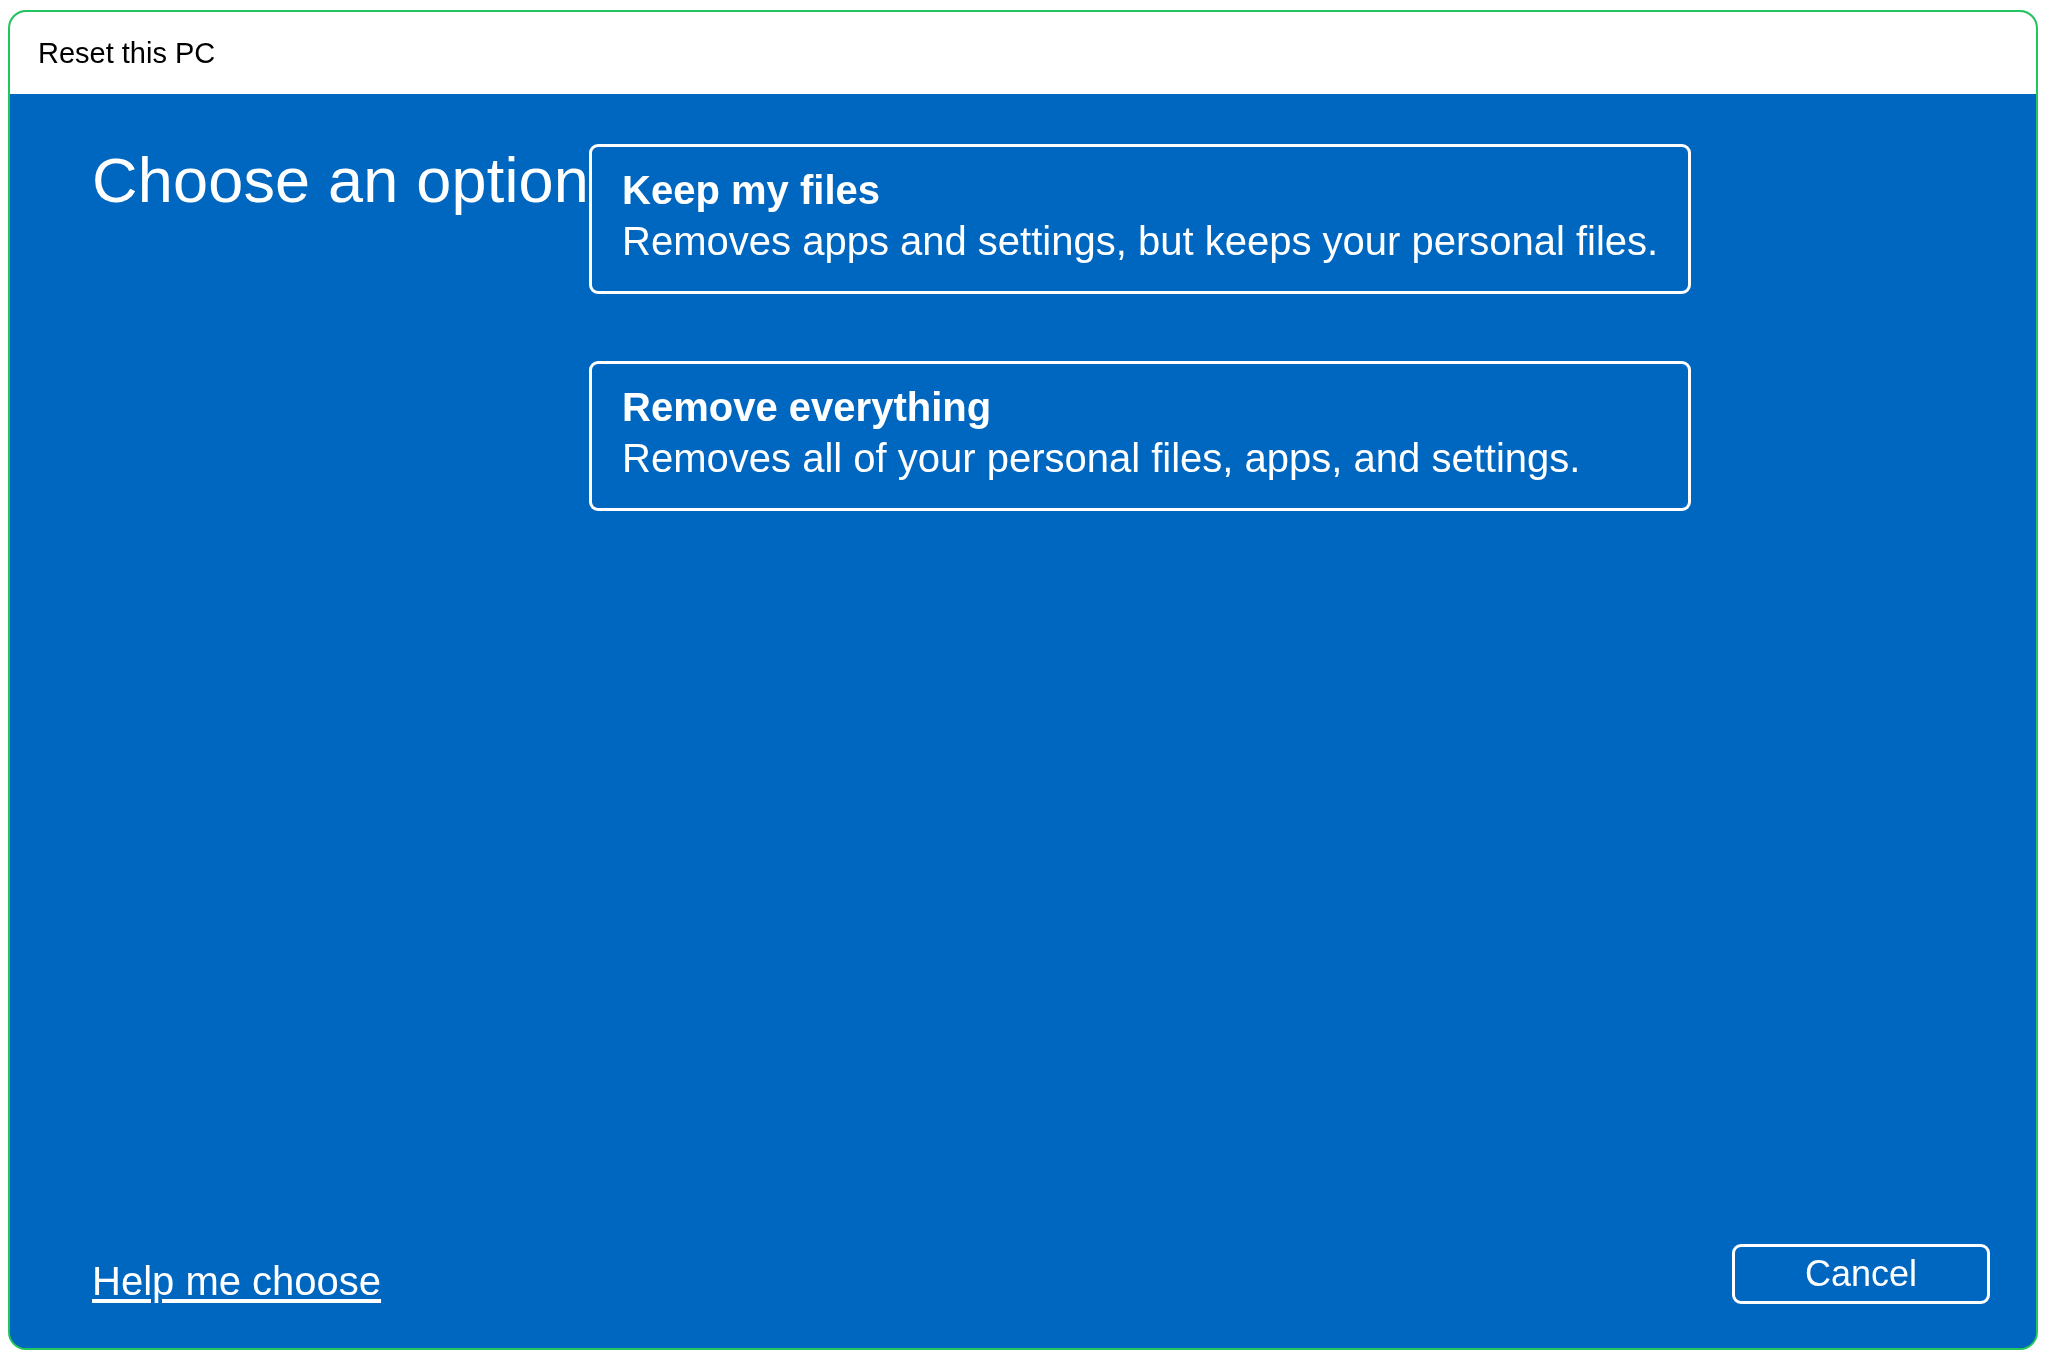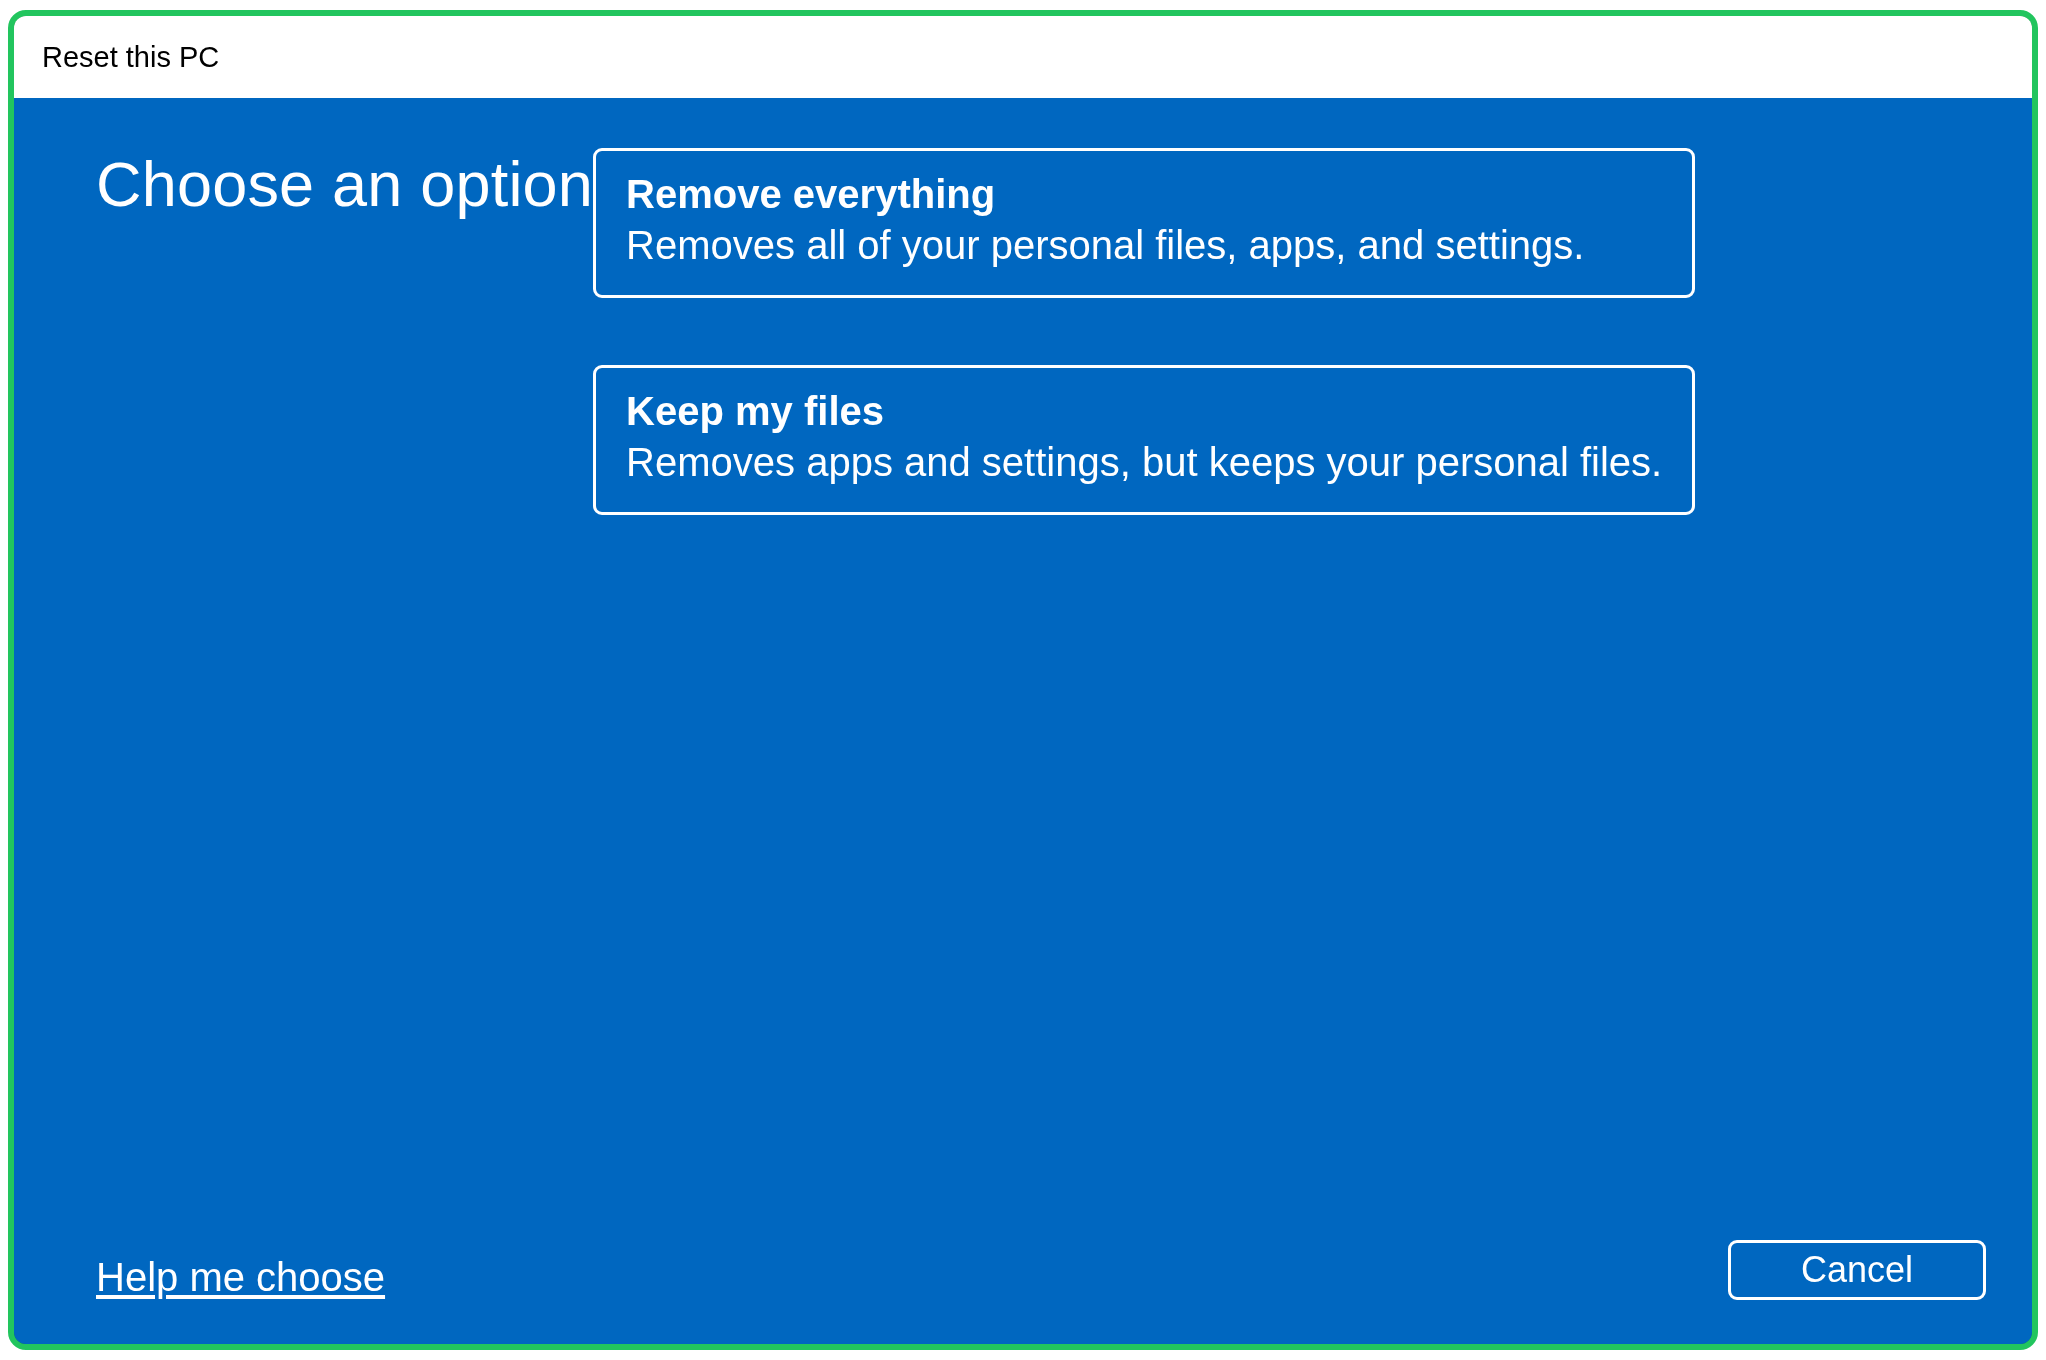--- a/index.html
+++ b/index.html
@@ -15,21 +15,21 @@
       height: 1360px;
       overflow: hidden;
       display: flex;
       align-items: center;
       justify-content: center;
     }
 
     .dialog-window {
       width: 2030px;
       height: 1340px;
-      border: 6px solid #22c55e;
+      border: 2px solid #22c55e;
       border-radius: 18px;
       background: #15803d;
       display: flex;
       flex-direction: column;
       overflow: hidden;
     }
 
     .titlebar {
       height: 82px;
       display: flex;
@@ -126,27 +126,27 @@
     <span class="titlebar-text">Reset this PC</span>
   </div>
 
   <div class="body-panel">
 
     <h1 class="heading">Choose an option</h1>
 
     <div class="options">
 
       <div class="option-card">
-        <div class="option-title">Remove everything</div>
-        <div class="option-desc">Removes all of your personal files, apps, and settings.</div>
+        <div class="option-title">Keep my files</div>
+        <div class="option-desc">Removes apps and settings, but keeps your personal files.</div>
       </div>
 
       <div class="option-card">
-        <div class="option-title">Keep my files</div>
-        <div class="option-desc">Removes apps and settings, but keeps your personal files.</div>
+        <div class="option-title">Remove everything</div>
+        <div class="option-desc">Removes all of your personal files, apps, and settings.</div>
       </div>
 
     </div>
 
     <div class="footer">
       <a class="help-link">Help me choose</a>
       <button class="cancel-button">Cancel</button>
     </div>
 
   </div>

